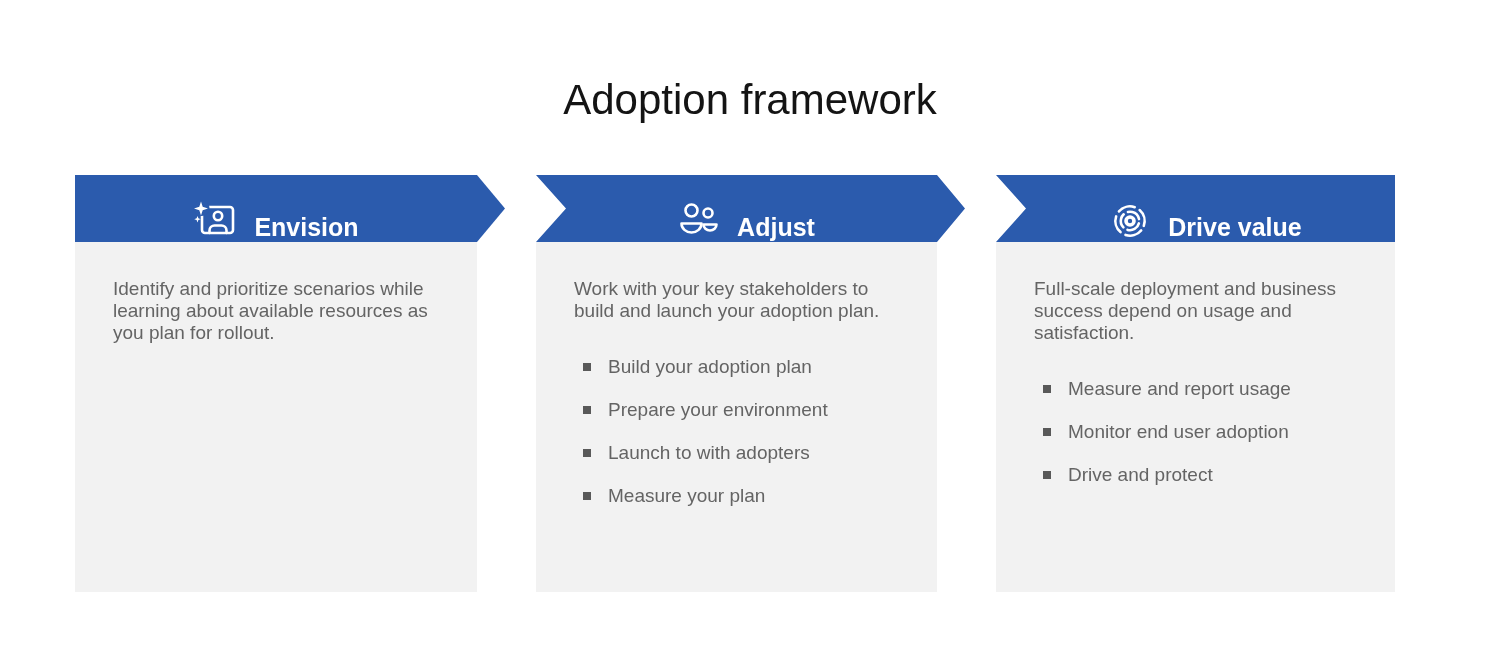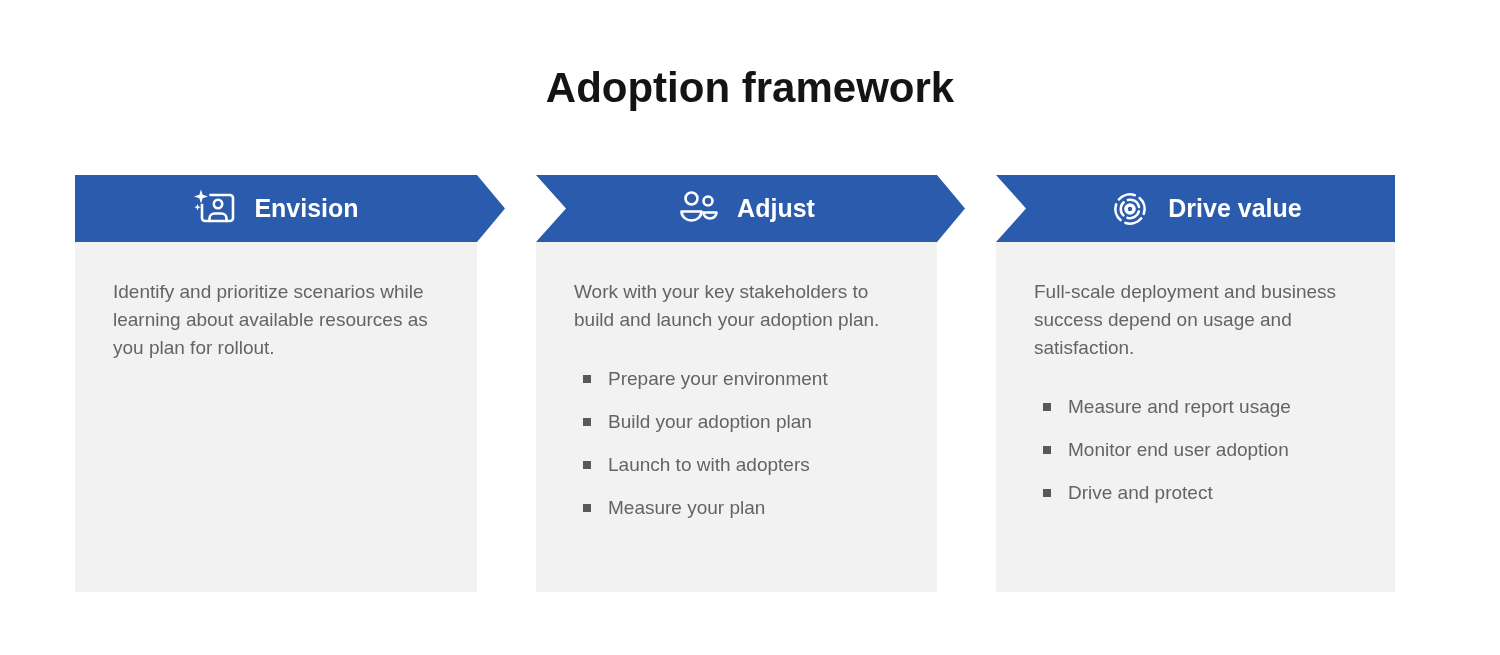--- a/index.html
+++ b/index.html
@@ -8,46 +8,46 @@
     --text:#646464;
     --bullet:#595959;
     --title:#141414;
   }
   html,body{margin:0;padding:0;background:#fff;}
   .canvas{
     position:relative;width:1500px;height:655px;background:#ffffff;
     font-family:"Liberation Sans",sans-serif;overflow:hidden;
   }
   .title{
-    position:absolute;top:64px;left:0;width:100%;text-align:center;
-    font-size:42px;font-weight:700;color:var(--title);
+    position:absolute;top:76px;left:0;width:100%;text-align:center;
+    font-size:42px;font-weight:400;color:var(--title);
   }
   .column{position:absolute;top:175px;}
   #col1{left:75px;width:402px;}
   #col2{left:536px;width:401px;}
   #col3{left:996px;width:399px;}
   .head{
     position:absolute;top:0;height:67px;background:var(--blue);
-    display:flex;align-items:center;justify-content:center;gap:15px;
+    display:flex;align-items:flex-end;justify-content:center;gap:15px;
     color:#fff;box-sizing:border-box;
   }
   #col1 .head{width:430px;padding-right:28px;
     clip-path:polygon(0 0,calc(100% - 28px) 0,100% 50%,calc(100% - 28px) 100%,0 100%);}
   #col2 .head{width:429px;padding-left:18px;padding-right:28px;
     clip-path:polygon(0 0,calc(100% - 28px) 0,100% 50%,calc(100% - 28px) 100%,0 100%,30px 50%);}
   #col3 .head{width:399px;padding-left:18px;
     clip-path:polygon(0 0,100% 0,100% 100%,0 100%,30px 50%);}
   .head-label{font-size:25px;font-weight:700;white-space:nowrap;}
   .head-icon{flex:none;display:block;}
   .head-icon svg{display:block;}
   .panel{
     position:absolute;top:67px;left:0;width:100%;height:350px;
     background:var(--panel);box-sizing:border-box;padding:36px 26px 0 38px;
   }
-  .desc{font-size:19px;line-height:28px;color:var(--text);margin:0;max-width:345px;}
+  .desc{font-size:19px;line-height:22px;color:var(--text);margin:0;max-width:345px;}
   ul.bullets{list-style:none;margin:31px 0 0;padding:0 0 0 9px;}
   ul.bullets li{
     display:flex;align-items:center;height:27px;margin-bottom:16px;
     font-size:19px;color:var(--text);
   }
   .marker{width:8px;height:8px;background:var(--bullet);margin-right:17px;flex:none;}
   .ico{stroke:#fff;stroke-width:2.6;fill:none;stroke-linecap:round;stroke-linejoin:round;}
   .ico-fill{fill:#fff;stroke:none;}
   .ico-mask{fill:var(--blue);stroke:none;}
 </style>
@@ -87,25 +87,25 @@
           <path class="ico" d="M27.5 24.5 h13 a6.5 6 0 0 1 -13 0 z"></path>
         </svg>
       </span>
       <span class="head-label">Adjust</span>
     </div>
     <div class="panel">
       <p class="desc">Work with your key stakeholders to build and launch your adoption plan.</p>
       <ul class="bullets">
           <li>
             <span class="marker"></span>
-            <span>Prepare your environment</span>
+            <span>Build your adoption plan</span>
           </li>
           <li>
             <span class="marker"></span>
-            <span>Build your adoption plan</span>
+            <span>Prepare your environment</span>
           </li>
           <li>
             <span class="marker"></span>
             <span>Launch to with adopters</span>
           </li>
           <li>
             <span class="marker"></span>
             <span>Measure your plan</span>
           </li>
         </ul>

